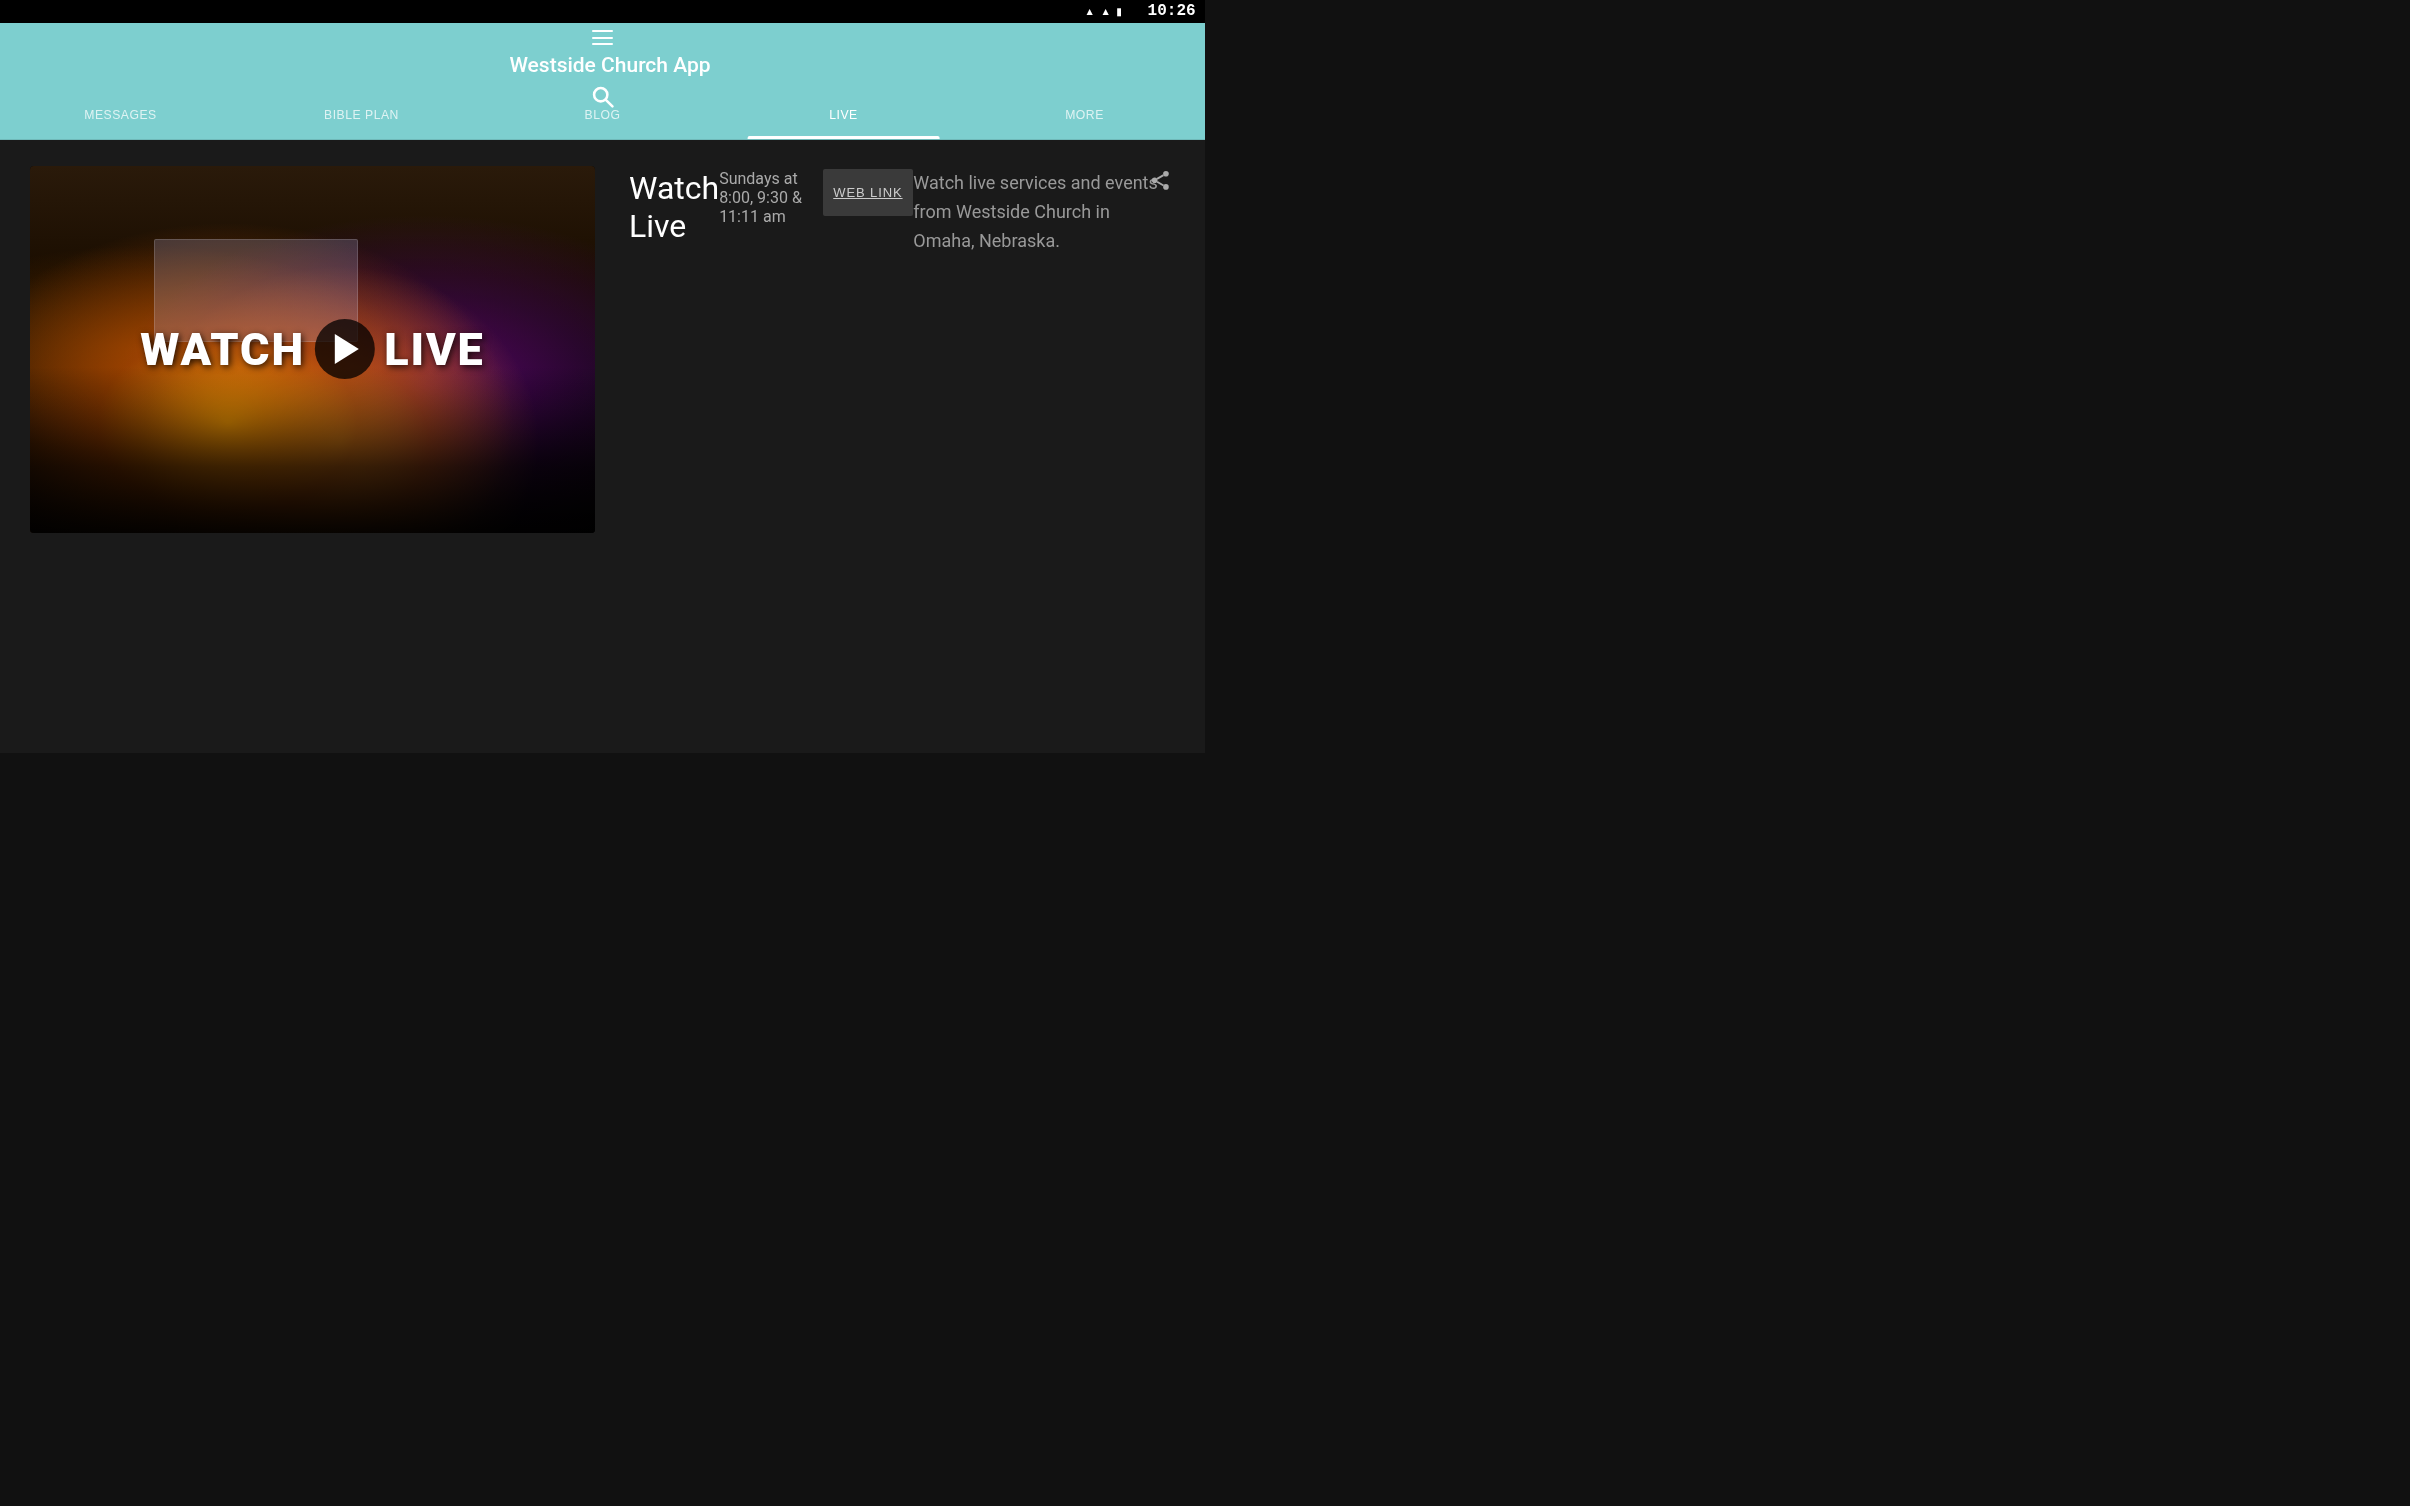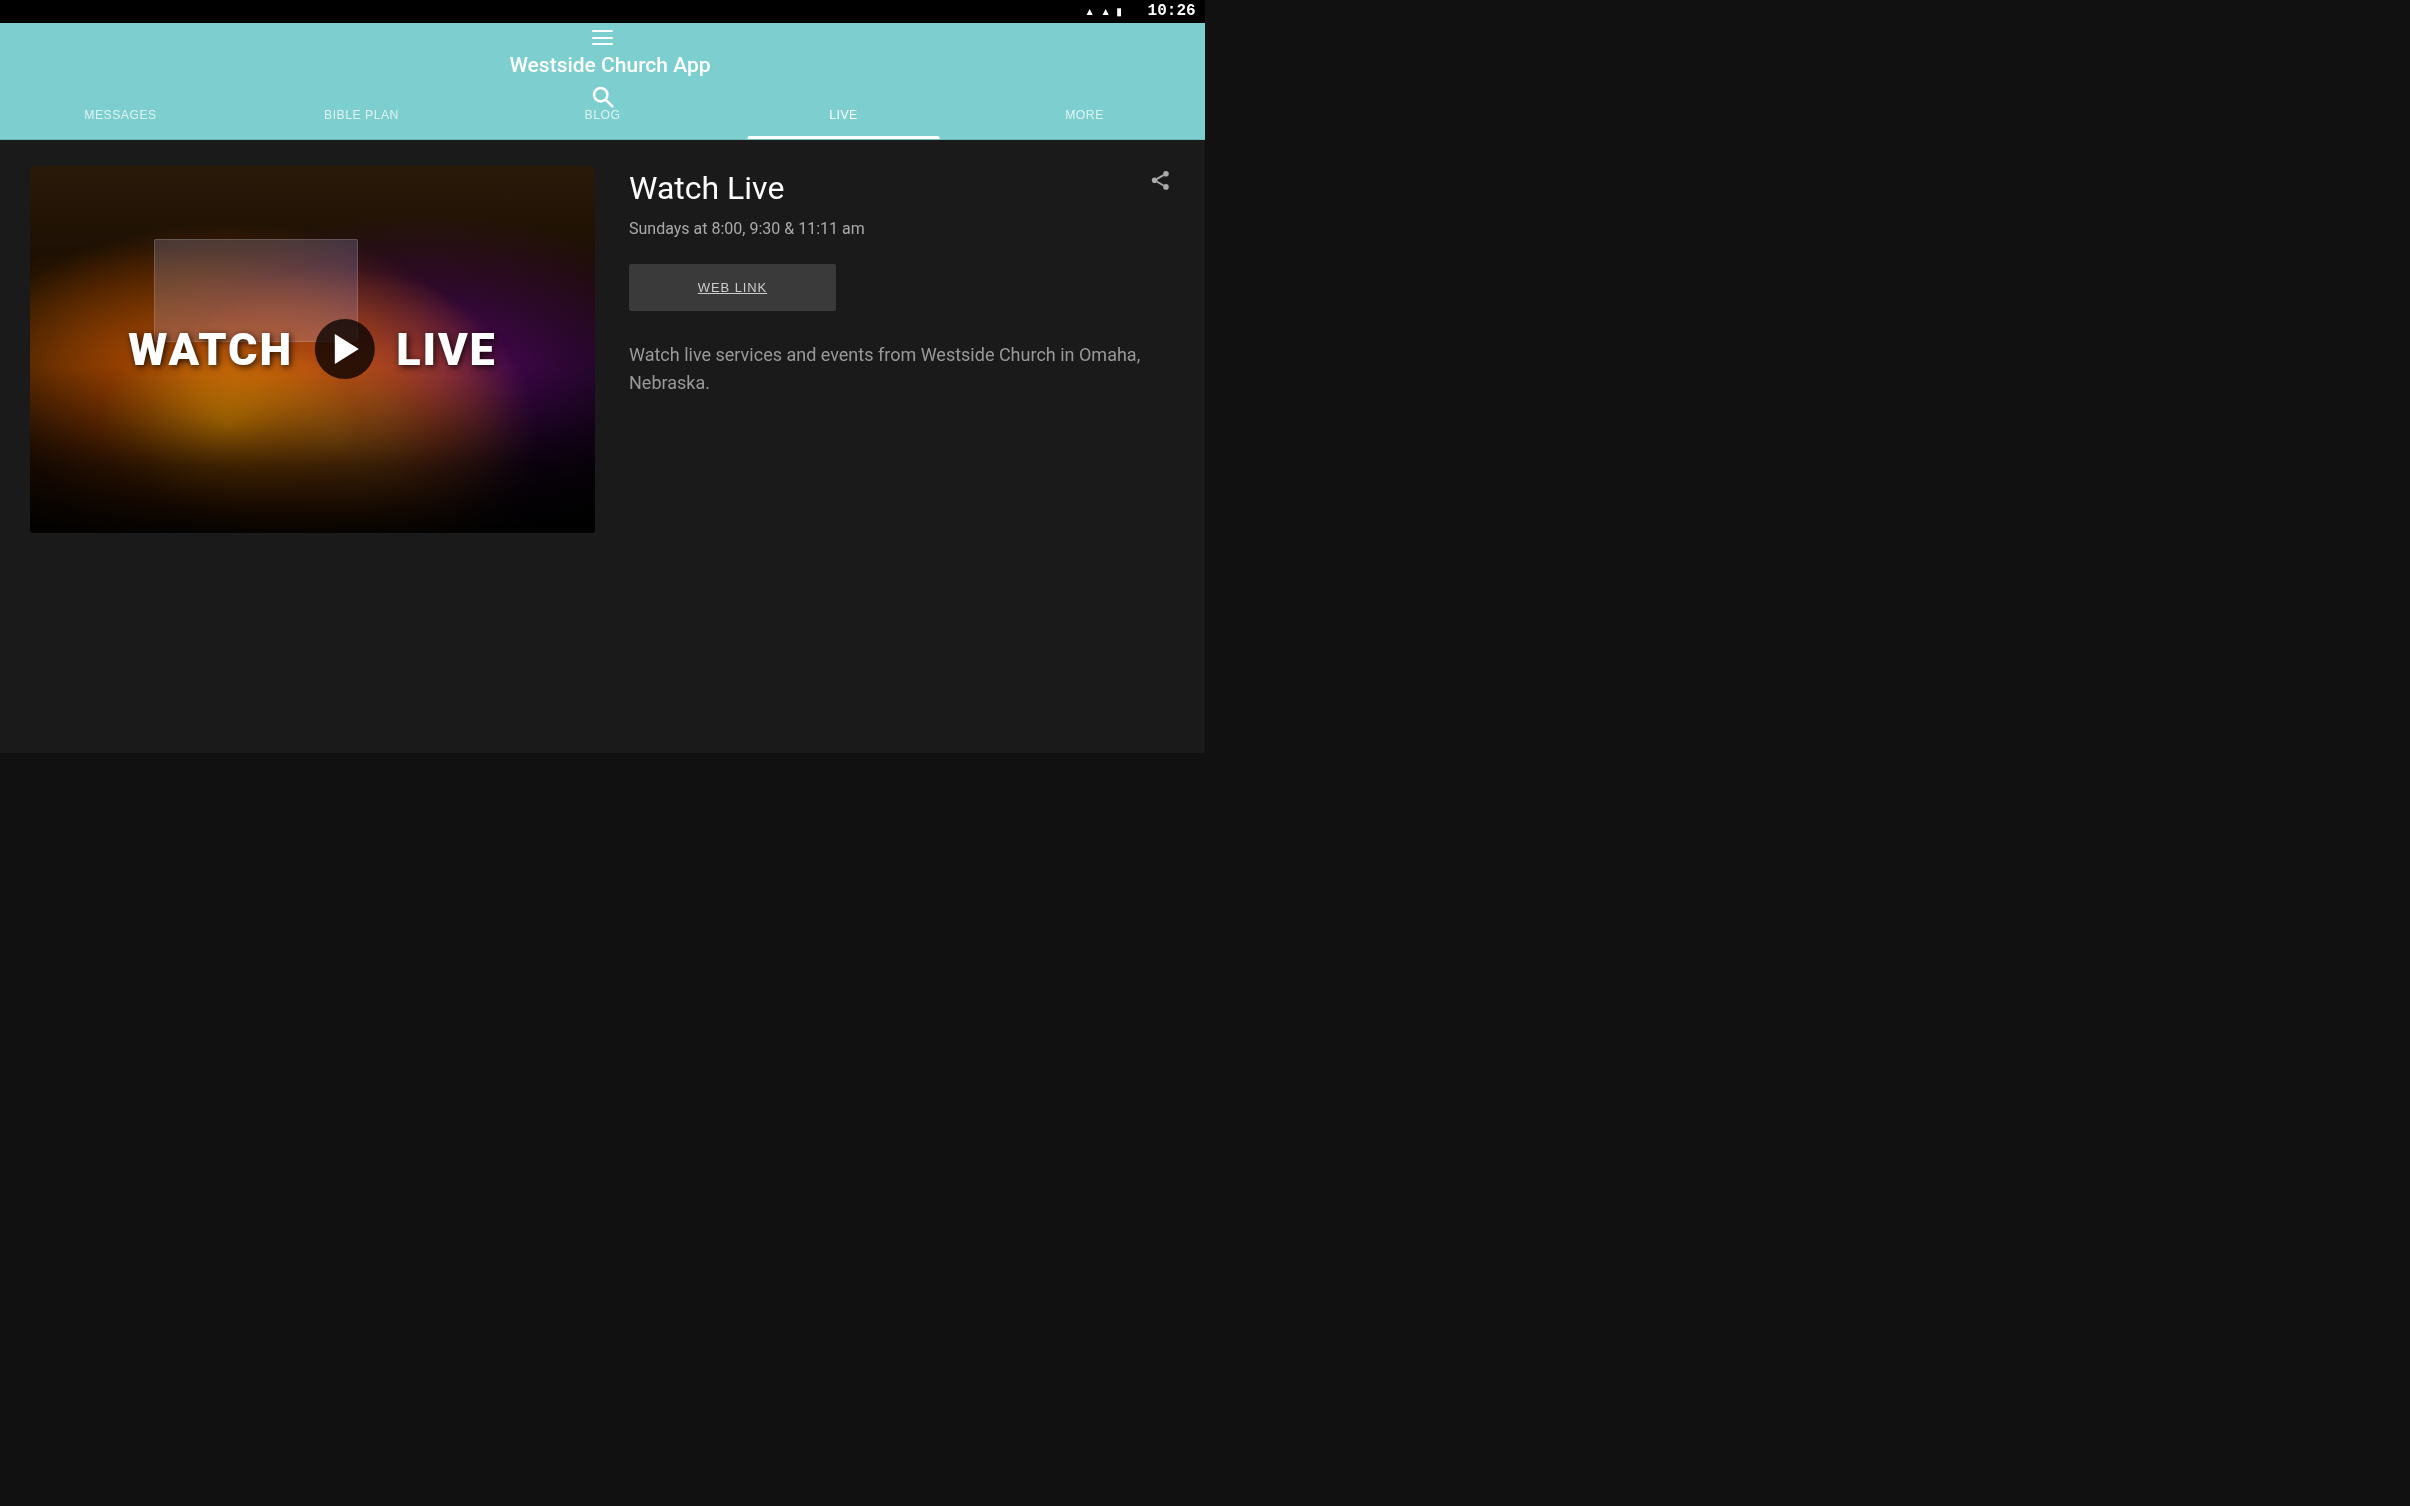--- a/index.html
+++ b/index.html
@@ -193,21 +193,21 @@
       transform: translate(-50%, -50%);
       color: #fff;
       font-size: 45px;
       font-weight: 900;
       letter-spacing: 1.9px;
       text-shadow: 1.9px 1.9px 7.5px rgba(0,0,0,0.8);
       white-space: nowrap;
       z-index: 3;
       display: flex;
       align-items: center;
-      gap: 16px;
+      gap: 4px;
     }
 
     #play-button-overlay {
       width: 60px;
       height: 60px;
       border-radius: 50%;
       background: rgba(0,0,0,0.75);
       display: flex;
       align-items: center;
       justify-content: center;
@@ -221,21 +221,21 @@
       border-top: 15px solid transparent;
       border-bottom: 15px solid transparent;
       border-left: 24.5px solid #fff;
       margin-left: 4.7px;
     }
 
     
     #right-panel {
       flex: 1;
       display: flex;
-      flex-direction: column;
+      flex-direction: row;
       padding-top: 3.8px;
       position: relative;
     }
 
     #watch-live-title {
       color: #fff;
       font-size: 32px;
       font-weight: 400;
       margin-bottom: 11.3px;
     }

